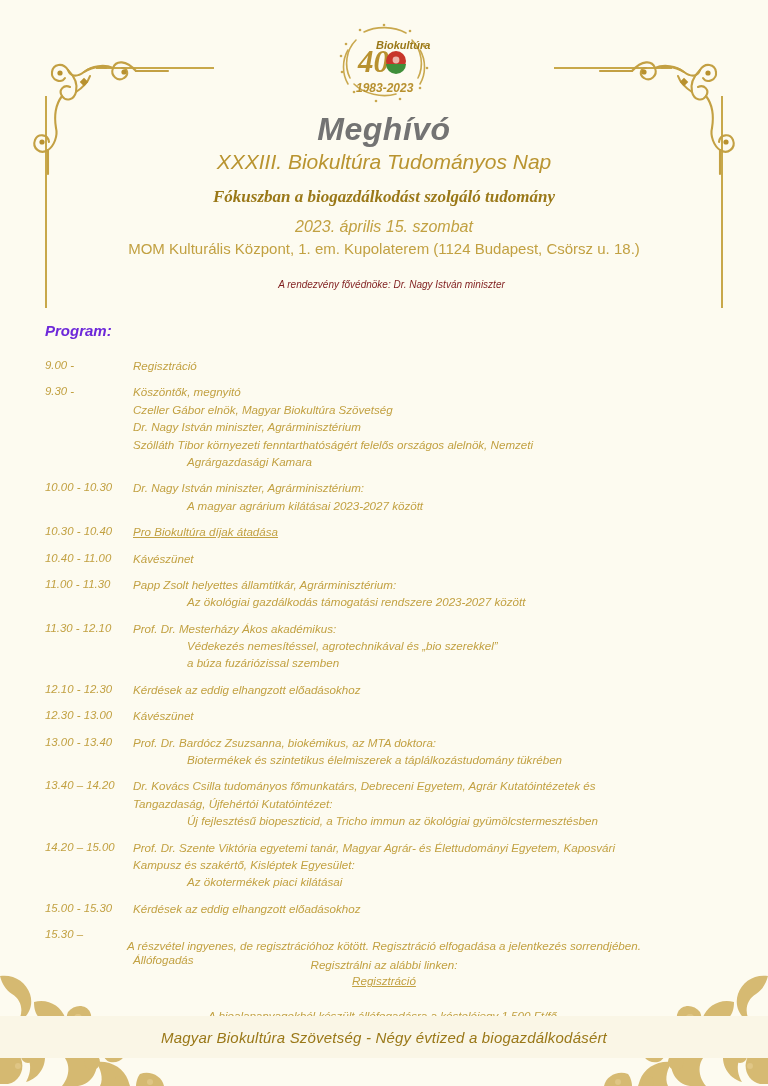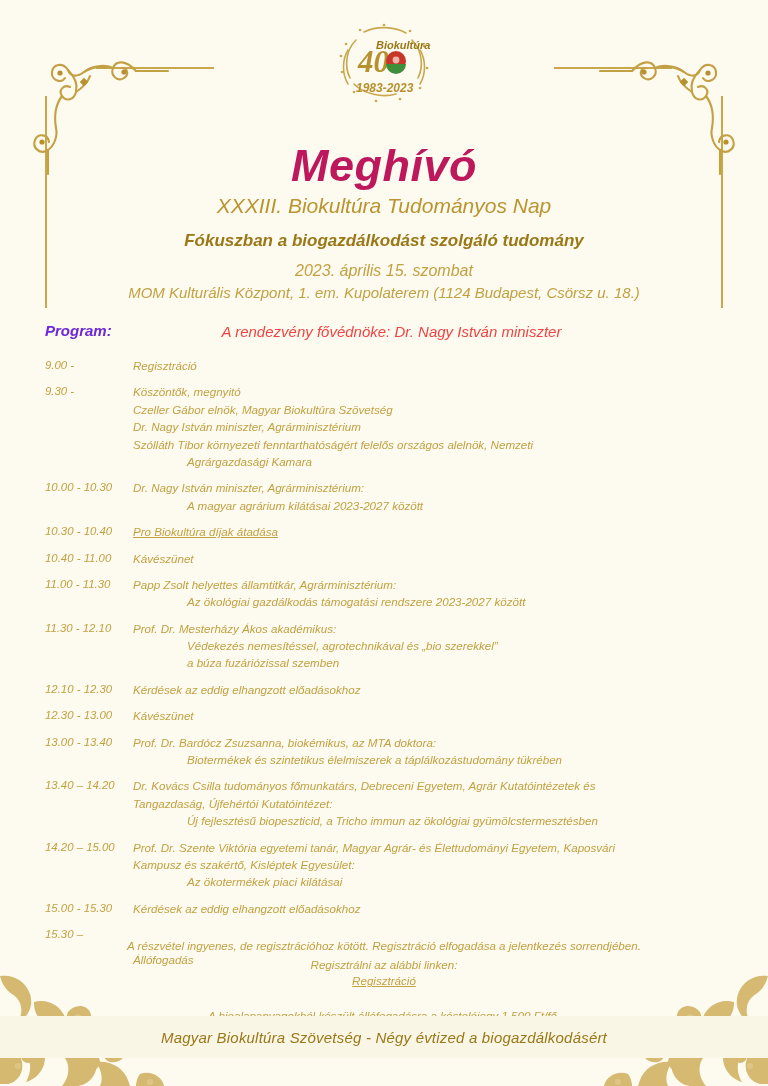--- a/index.html
+++ b/index.html
@@ -28,27 +28,27 @@
   .hline-l{left:96px;top:67px;width:118px;}
   .hline-r{right:96px;top:67px;width:118px;}
 
   
   .logo{position:absolute;left:50%;top:20px;transform:translateX(-50%);
         width:120px;height:86px;}
   .logo svg{width:100%;height:100%;display:block;}
 
   
   .title-block{position:absolute;left:0;right:0;top:112px;text-align:center;}
-  .t-main{font-size:45px;font-weight:bold;font-style:italic;color:#be185d;
-          letter-spacing:.5px;line-height:1.1;margin-top:29px;}
+  .t-main{font-size:32px;font-weight:bold;font-style:italic;color:#737373;
+          letter-spacing:.5px;line-height:1.1;}
   .t-sub{font-size:21px;font-style:italic;color:#b99430;margin-top:3px;line-height:1.15;}
-  .t-focus{font-size:17px;font-weight:bold;font-style:italic;color:#9a7818;margin-top:13px;}
+  .t-focus{font-size:17px;font-weight:bold;font-style:italic;color:#9a7818;margin-top:13px;font-family:Liberation Serif, serif;}
   .t-date{font-size:16px;font-style:italic;color:#c2a142;margin-top:11px;}
-  .t-venue{font-size:15px;font-style:italic;color:#c2a142;margin-top:4px;}
-  .t-patron{font-size:15px;font-style:italic;color:#ef4444;margin-top:22px;padding-left:15px;}
+  .t-venue{font-size:15px;color:#c2a142;margin-top:4px;}
+  .t-patron{font-size:10px;font-style:italic;color:#7f1d1d;margin-top:22px;padding-left:15px;}
 
   
   .prog-head{position:absolute;left:45px;top:322px;font-size:15px;
              font-weight:bold;font-style:italic;color:#6d28d9;}
   .prog{position:absolute;left:33px;right:45px;top:357px;}
   .row{display:flex;margin-bottom:9px;}
   .row .time{width:100px;flex:0 0 100px;font-size:11.4px;font-style:italic;
              color:#c2a142;padding-left:12px;box-sizing:border-box;line-height:1.5;}
   .row .desc{flex:1;font-size:11.6px;font-style:italic;color:#c2a142;line-height:1.5;}
   .row .desc .ind{display:block;padding-left:54px;}

